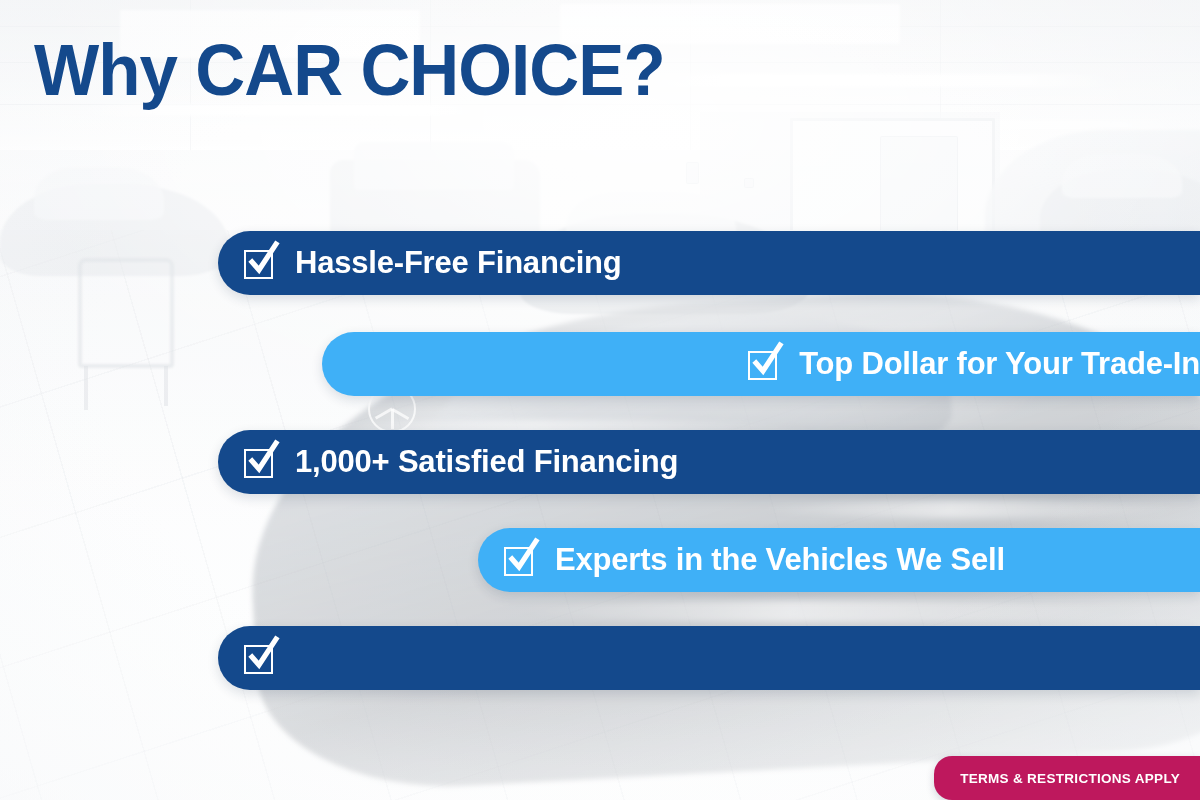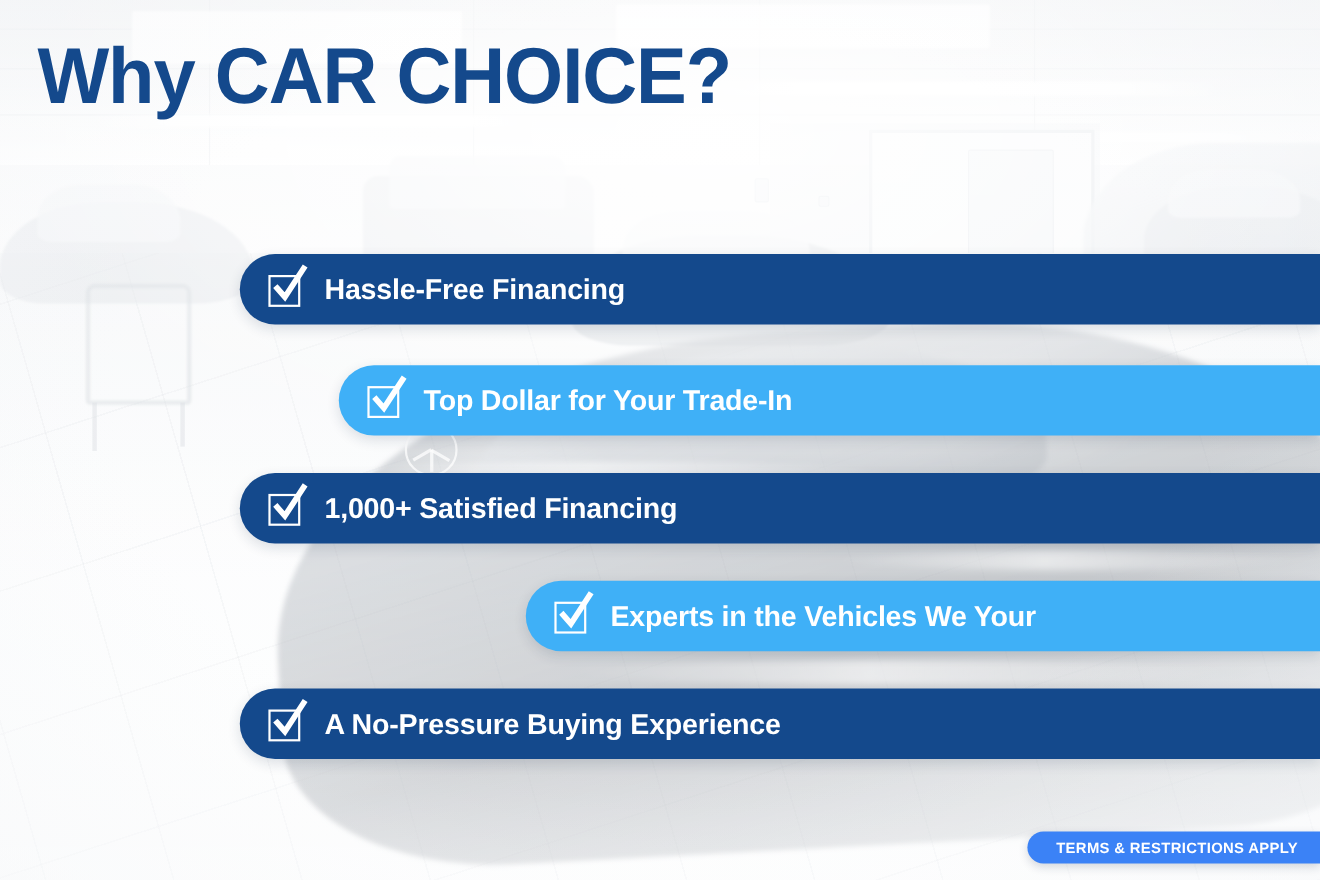--- a/index.html
+++ b/index.html
@@ -228,21 +228,21 @@
     border-radius: 34px 0 0 34px;
     padding-left: 26px;
     box-shadow: 0 4px 12px rgba(20,40,70,0.14);
     z-index: 6;
   }
   .banner.navy      { background: #14498C; }
   .banner.lightblue { background: #3FB0F7; }
 
   .banner-label {
     color: #ffffff;
-    font-size: 26px;
+    font-size: 31px;
     font-weight: 700;
     letter-spacing: -0.2px;
     white-space: nowrap;
     margin-left: 17px;
     font-family: "Liberation Sans", sans-serif;
   }
 
   .checkbox-icon {
     position: relative;
     width: 34px;
@@ -257,35 +257,35 @@
   }
   .checkbox-icon svg {
     position: absolute;
     left: 1px; top: -3px;
     width: 36px; height: 36px;
     overflow: visible;
   }
 
   
   #banner-1 { top: 231px; left: 218px; }
-  #banner-2 { top: 332px; left: 308px; }
+  #banner-2 { top: 332px; left: 322px; justify-content: flex-end; }
   #banner-3 { top: 430px; left: 218px; }
   #banner-4 { top: 528px; left: 478px; }
   #banner-5 { top: 626px; left: 218px; }
 
   
   .disclaimer {
     position: absolute;
     right: 0;
     top: 756px;
-    height: 29px;
+    height: 44px;
     display: flex;
     align-items: center;
     padding: 0 20px 0 26px;
-    background: #3b82f6;
+    background: #be185d;
     border-radius: 18px 0 0 18px;
     z-index: 6;
     box-shadow: 0 3px 9px rgba(20,40,70,0.18);
   }
   .disclaimer-text {
     color: #ffffff;
     font-size: 13.5px;
     font-weight: 700;
     letter-spacing: 0.3px;
     white-space: nowrap;
@@ -395,30 +395,29 @@
     <span class="banner-label">1,000+ Satisfied Financing</span>
   </div>
 
   <div class="banner lightblue" id="banner-4">
     <span class="checkbox-icon">
       <span class="box"></span>
       <svg viewBox="0 0 36 36" aria-hidden="true">
         <path d="M7 19 L14 27 L31 1" fill="none" stroke="#ffffff" stroke-width="5.2" stroke-linecap="square" stroke-linejoin="miter"></path>
       </svg>
     </span>
-    <span class="banner-label">Experts in the Vehicles We Your</span>
+    <span class="banner-label">Experts in the Vehicles We Sell</span>
   </div>
 
   <div class="banner navy" id="banner-5">
     <span class="checkbox-icon">
       <span class="box"></span>
       <svg viewBox="0 0 36 36" aria-hidden="true">
         <path d="M7 19 L14 27 L31 1" fill="none" stroke="#ffffff" stroke-width="5.2" stroke-linecap="square" stroke-linejoin="miter"></path>
       </svg>
     </span>
-    <span class="banner-label">A No-Pressure Buying Experience</span>
   </div>
 
   <div class="disclaimer">
     <span class="disclaimer-text">TERMS &amp; RESTRICTIONS APPLY</span>
   </div>
 
 </div>
 
 </body></html>

